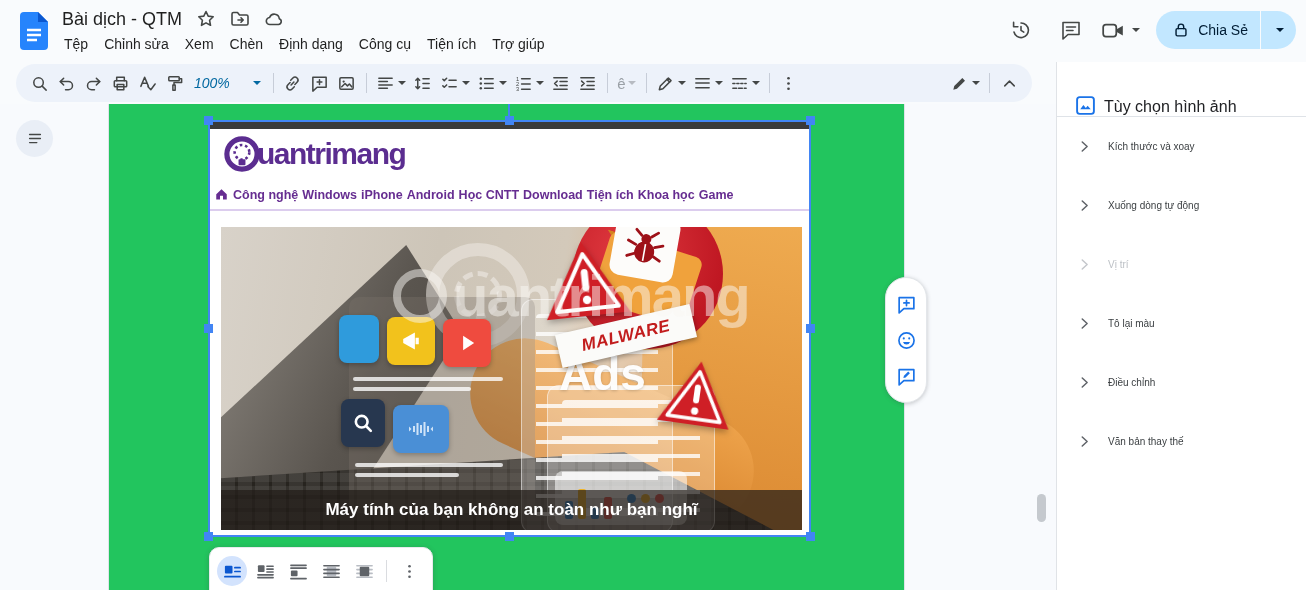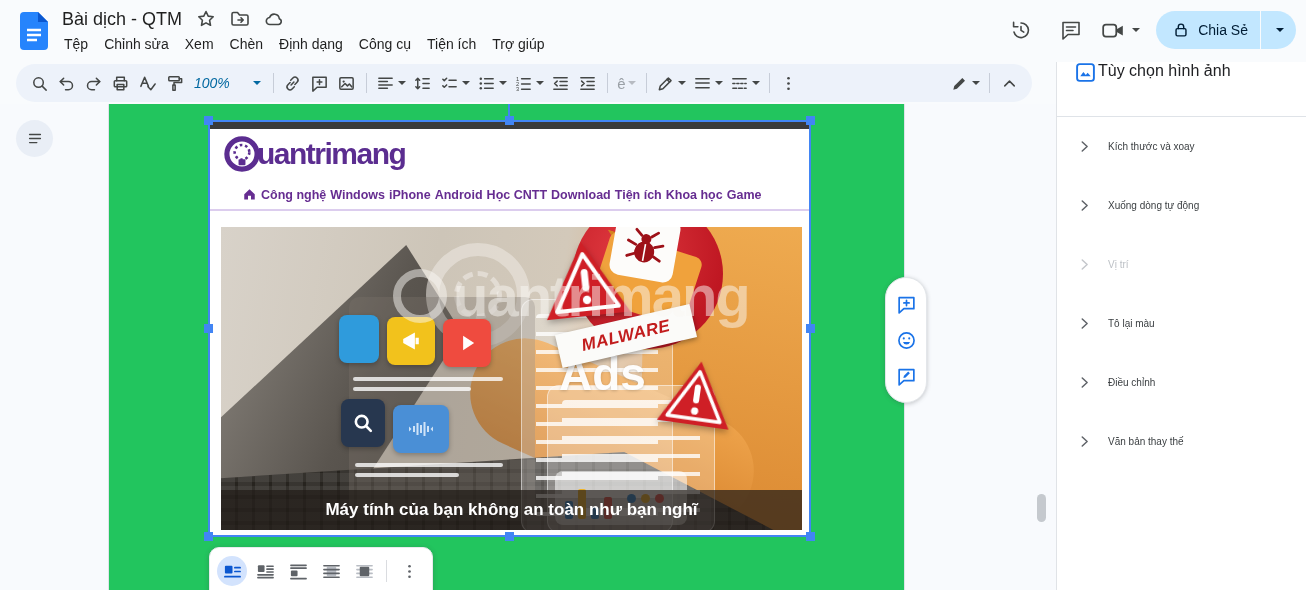--- a/index.html
+++ b/index.html
@@ -57,21 +57,21 @@
   .shot { position:absolute; inset:0; overflow:hidden; background:#fff; }
   .shot-topstrip { height:7px; background:#3a3a3a; }
   .shot-header { position:relative; height:51px; background:#fff; }
   .site-logo { position:absolute; left:13px; top:6px; display:flex; align-items:center; }
   .site-logo-text { font-size:30px; font-weight:700; color:#5b2d90; letter-spacing:-1.5px; margin-left:-4px; }
   .site-search { position:absolute; left:261px; top:10px; width:331px; height:30px; display:flex; }
   .site-search input { flex:1; border:1px solid #9b9b9b; border-right:none; font-size:14px; padding:0 10px; color:#555; outline:none; font-family:inherit; }
   .site-search input::placeholder { color:#8a8a8a; }
   .site-search-btn { width:41px; background:#662d91; border:none; display:flex; align-items:center; justify-content:center; color:#fff; cursor:pointer; }
   .site-search-btn svg { width:17px; height:17px; }
-  .shot-nav { position:relative; height:31px; display:flex; align-items:center; gap:4px; padding-left:32px; border-bottom:2px solid #dccdee; background:#fff; }
+  .shot-nav { position:relative; height:31px; display:flex; align-items:center; gap:4px; padding-left:4px; border-bottom:2px solid #dccdee; background:#fff; }
   .shot-nav .nav-link { font-size:12.5px; font-weight:700; color:#662d91; white-space:nowrap; cursor:pointer; }
   .home-ico { width:15px; height:15px; }
 
   
   .photo { position:absolute; left:11px; top:105px; width:581px; height:303px; overflow:hidden;
            background:linear-gradient(100deg,#d8d2c9 0%,#cdc5b8 35%,#d3c9ba 55%,#ddb183 72%,#db9a52 88%,#d78f3f 100%); }
   .ph { position:absolute; }
   .ph-sweater { right:-30px; top:-20px; width:190px; height:360px; background:linear-gradient(190deg,#f0ad52,#d9852e); border-radius:45% 0 0 38%; z-index:2; }
   .ph-arm { right:40px; top:150px; width:300px; height:110px; background:linear-gradient(180deg,#eda24a,#d8842d); border-radius:55px; transform:rotate(24deg); z-index:3; }
   .ph-laptop-screen { left:-8px; top:18px; width:345px; height:290px; background:linear-gradient(115deg,#8f8a83,#5a554f 45%,#3d3934 95%); clip-path:polygon(0 62%, 56% 0, 72% 30%, 34% 100%, 0 100%); z-index:5; }
@@ -125,21 +125,21 @@
   .wrap-toolbar { position:absolute; left:100px; top:443px; width:224px; height:48px; background:#fff; border:1px solid #e8eaed; border-radius:10px 10px 0 0; box-shadow:0 1px 5px rgba(60,64,67,.3); display:flex; align-items:center; padding:0 7px; gap:3px; z-index:80; }
   .wt-btn { width:30px; height:30px; border-radius:50%; display:flex; align-items:center; justify-content:center; color:#5f6368; cursor:pointer; }
   .wt-btn svg { width:19px; height:19px; }
   .wt-btn.selected { background:#d3e3fd; color:#0b57d0; }
   .wt-sep { width:1px; height:22px; background:#dadce0; margin:0 4px; }
 
   .scroll-thumb { position:absolute; left:1037px; top:390px; width:9px; height:28px; background:#c5c9ce; border-radius:5px; }
 
   
   .sidebar { position:absolute; left:1056px; top:62px; width:250px; height:528px; background:#fff; border-left:1px solid #e0e3e7; }
-  .sb-header { display:flex; align-items:flex-start; gap:2px; height:55px; padding:0 18px; border-bottom:1px solid #dfe3e8; }
+  .sb-header { display:flex; align-items:flex-end; gap:8px; height:55px; padding:0 18px; border-bottom:1px solid #dfe3e8; }
   .sb-header svg { width:21px; height:21px; flex:none; }
   .sb-title { font-size:16px; color:#202124; }
   .sb-item { display:flex; align-items:center; gap:16px; height:59px; padding:0 20px; cursor:pointer; }
   .sb-item svg { width:15px; height:15px; flex:none; color:#5f6368; }
   .sb-label { font-size:10px; font-weight:500; color:#3c4043; }
   .sb-item.disabled svg { color:#c4c7cb; }
   .sb-item.disabled .sb-label { color:#bdc1c6; font-weight:400; }
 </style>
 </head>
 <body>

